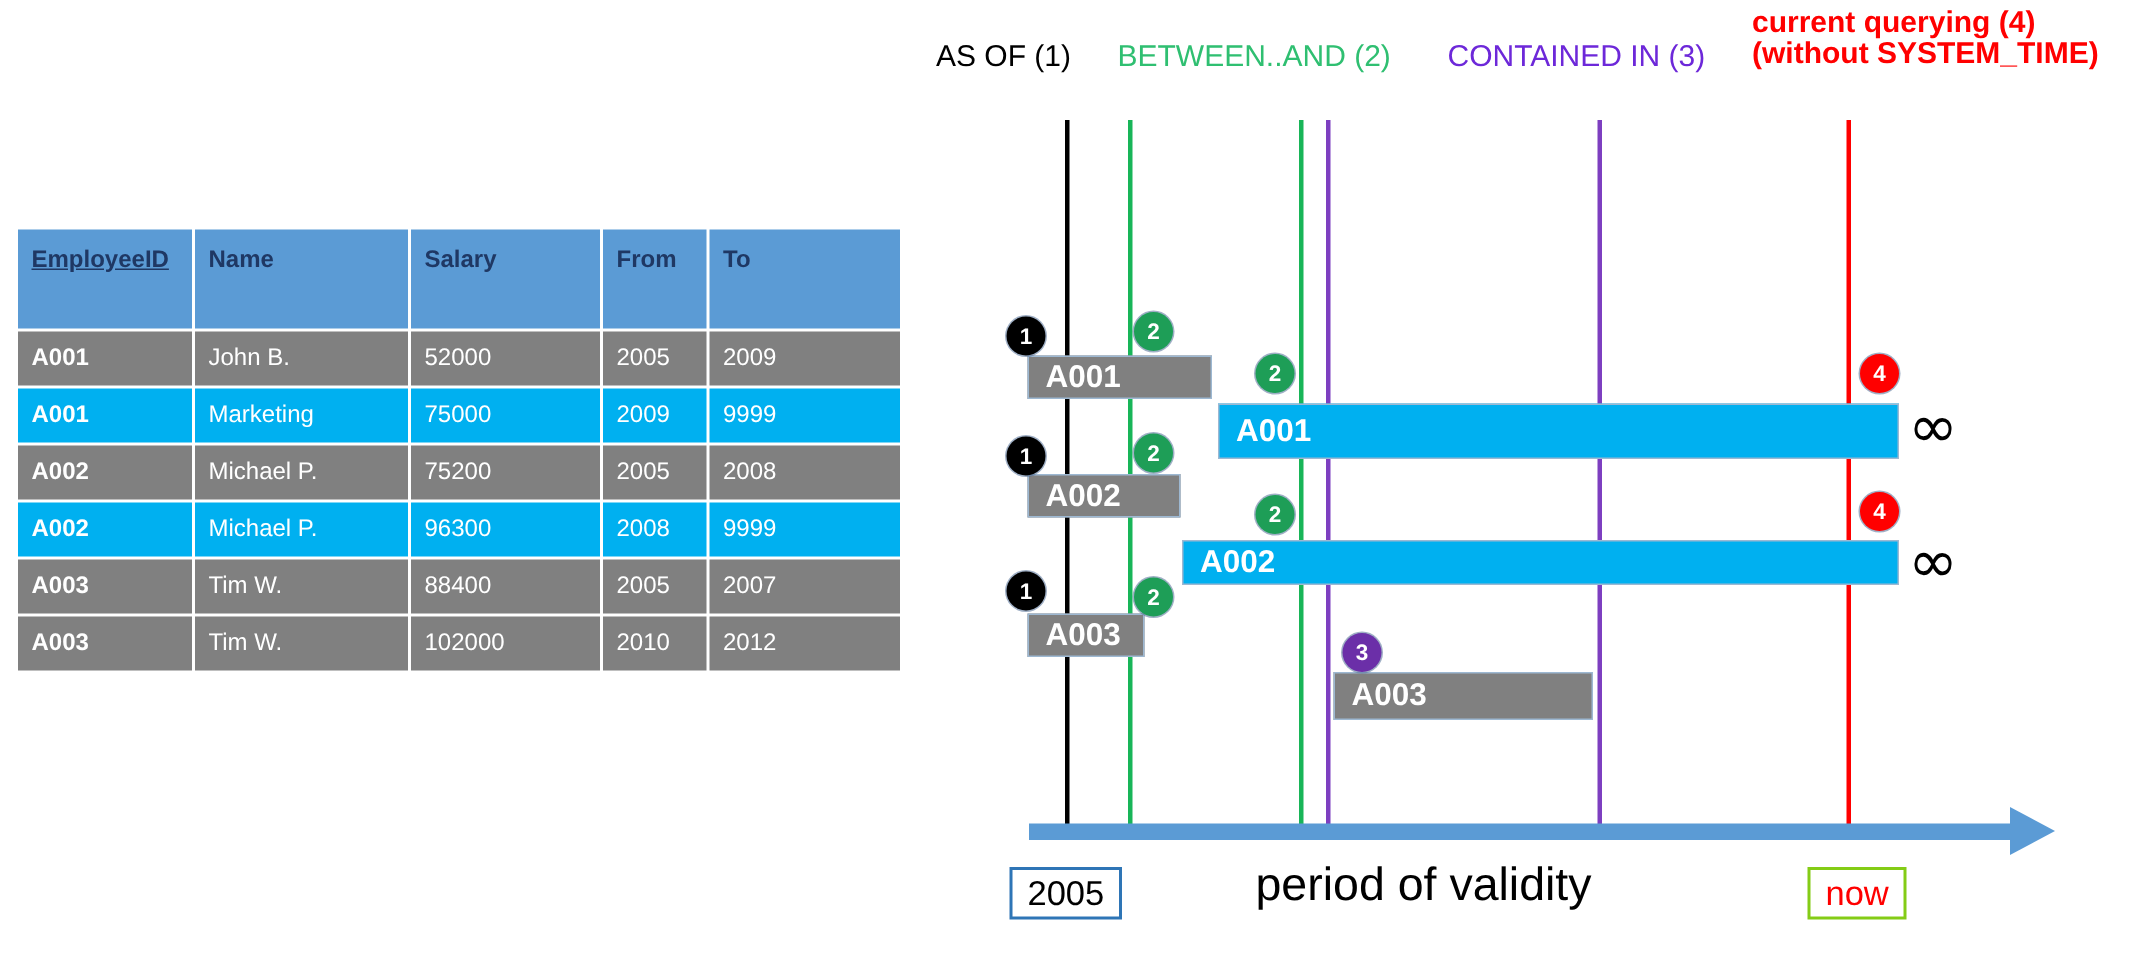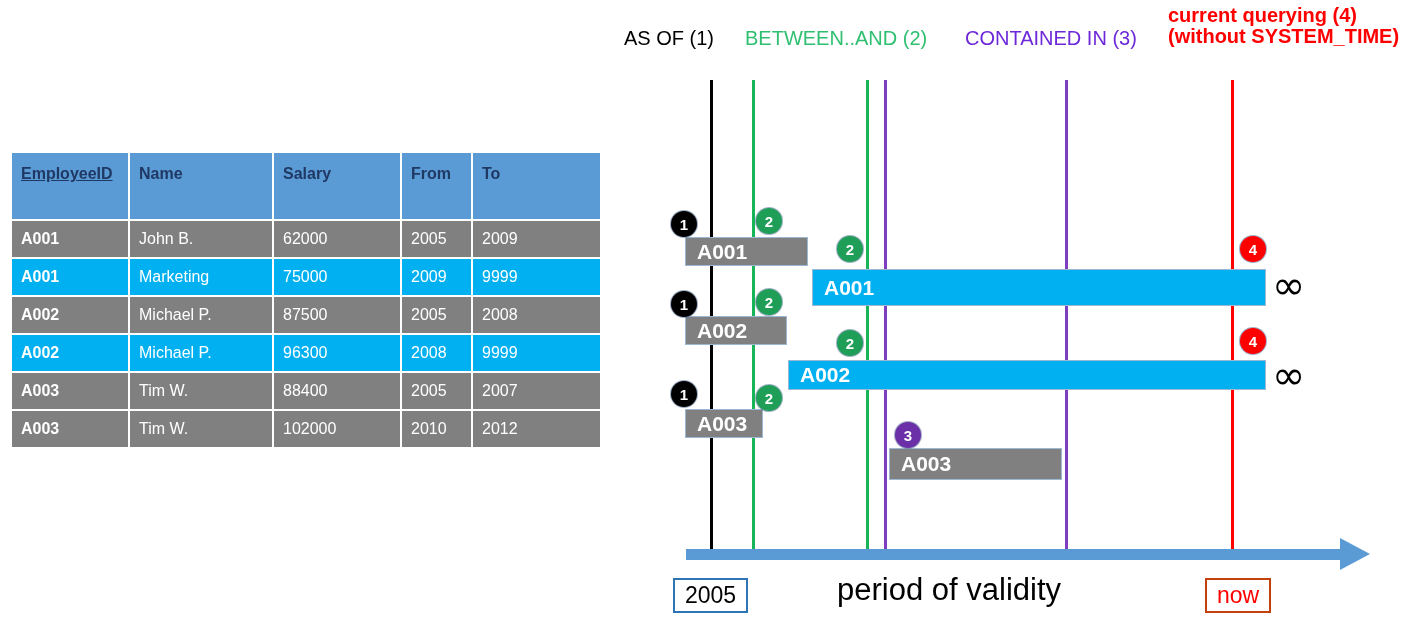--- a/index.html
+++ b/index.html
@@ -83,21 +83,21 @@
 
   .inf{position:absolute;font-size:40px;line-height:1;color:#000000;font-family:"DejaVu Sans", sans-serif;}
 
   .axis{position:absolute;left:686px;top:549px;width:660px;height:11px;background:#5B9BD5;}
   .axis-head{position:absolute;left:1340px;top:538px;width:0;height:0;
     border-top:16px solid transparent;border-bottom:16px solid transparent;
     border-left:30px solid #5B9BD5;}
 
   .tagbox{position:absolute;font-size:23px;padding:2px 10px;background:#ffffff;box-sizing:border-box;}
   .tag-2005{left:673px;top:578px;border:2px solid #2E75B6;color:#000000;}
-  .tag-now{left:1205px;top:578px;border:2px solid #c2410c;color:#FF0000;}
+  .tag-now{left:1205px;top:578px;border:2px solid #84cc16;color:#FF0000;}
   .axis-caption{position:absolute;left:837px;top:572px;font-size:31px;color:#000000;}
 </style>
 </head>
 <body>
 
 <div class="stage">
 
   <table class="emp-table">
     <thead>
       <tr>
@@ -105,35 +105,35 @@
         <th class="col1">Name</th>
         <th class="col2">Salary</th>
         <th class="col3">From</th>
         <th class="col4">To</th>
       </tr>
     </thead>
     <tbody>
       <tr class="row-gray">
         <td class="col0 c0">A001</td>
         <td class="col1">John  B.</td>
-        <td class="col2">62000</td>
+        <td class="col2">52000</td>
         <td class="col3">2005</td>
         <td class="col4">2009</td>
       </tr>
       <tr class="row-cyan">
         <td class="col0 c0">A001</td>
         <td class="col1">Marketing</td>
         <td class="col2">75000</td>
         <td class="col3">2009</td>
         <td class="col4">9999</td>
       </tr>
       <tr class="row-gray">
         <td class="col0 c0">A002</td>
         <td class="col1">Michael P.</td>
-        <td class="col2">87500</td>
+        <td class="col2">75200</td>
         <td class="col3">2005</td>
         <td class="col4">2008</td>
       </tr>
       <tr class="row-cyan">
         <td class="col0 c0">A002</td>
         <td class="col1">Michael P.</td>
         <td class="col2">96300</td>
         <td class="col3">2008</td>
         <td class="col4">9999</td>
       </tr>

